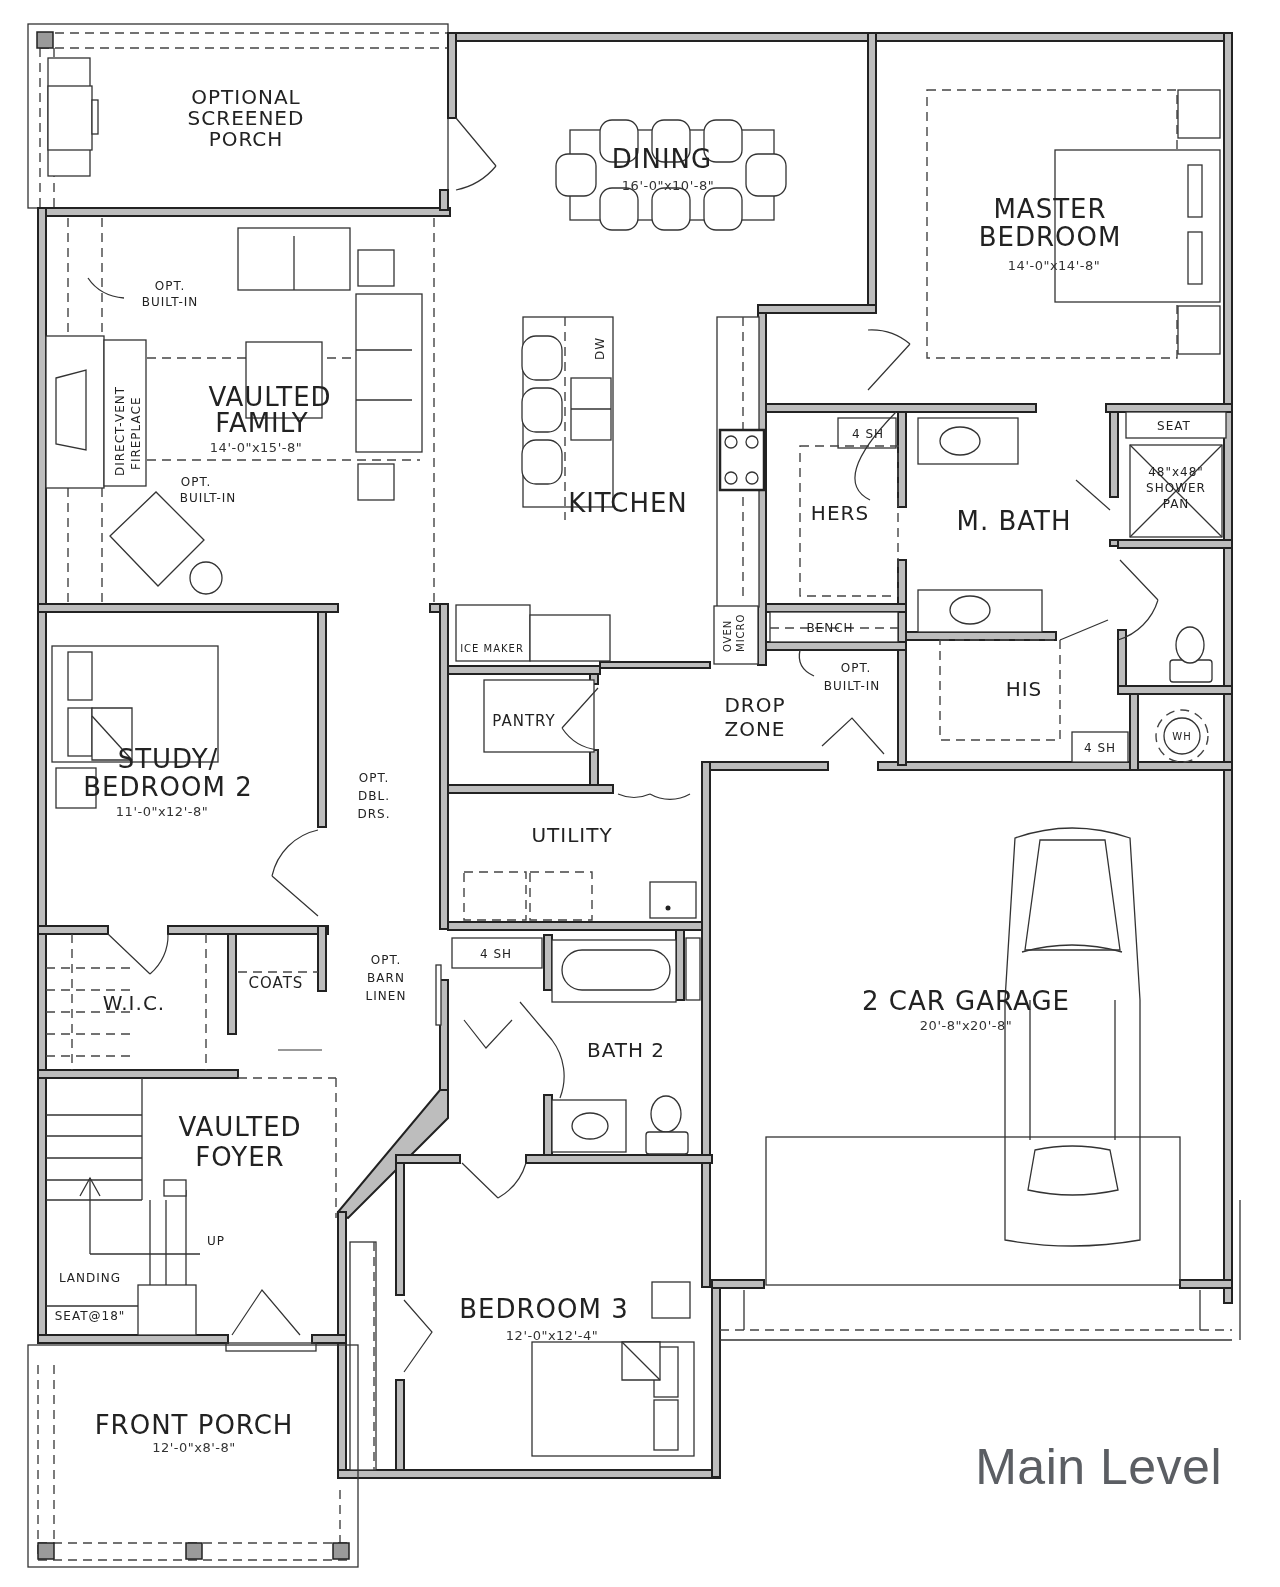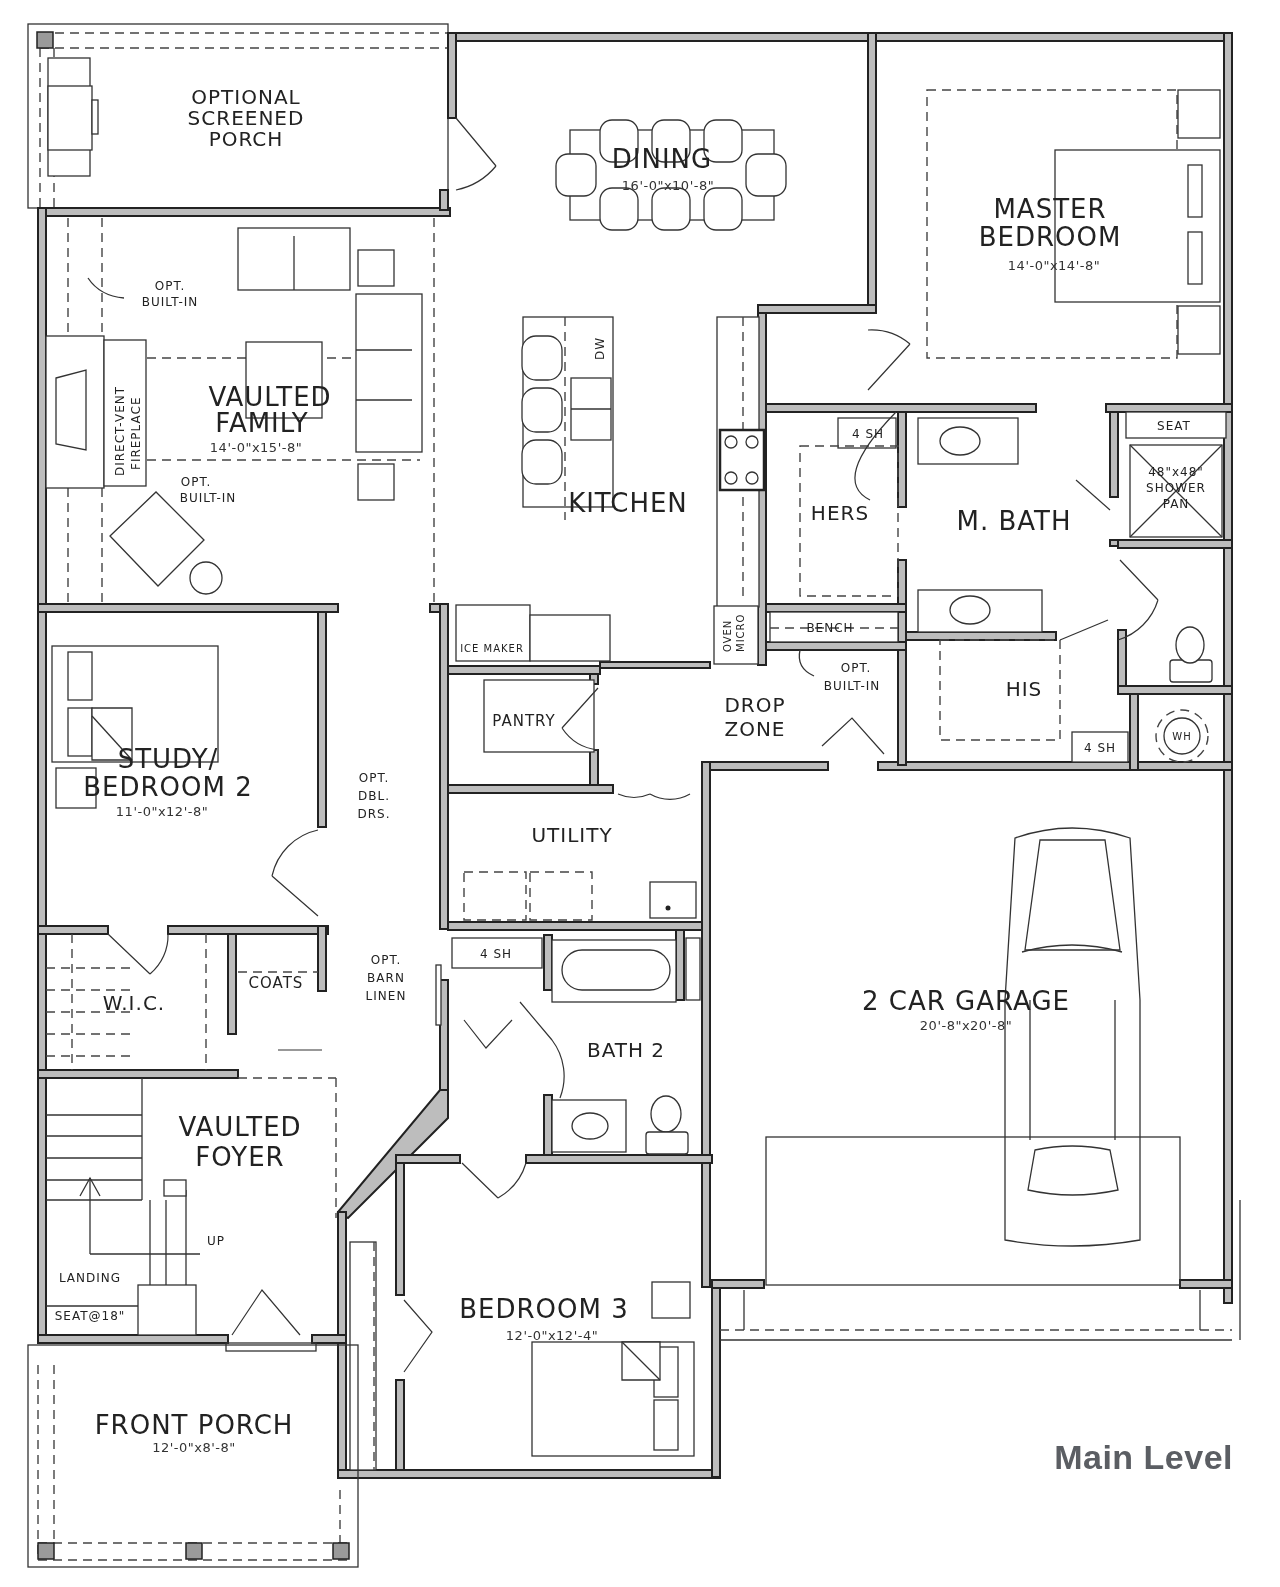--- a/index.html
+++ b/index.html
@@ -10,21 +10,21 @@
   .dash { fill: none; stroke: #444; stroke-width: 1.4; stroke-dasharray: 9 6; }
   .door { fill: none; stroke: #333; stroke-width: 1.2; }
   .furn { fill: #fff; stroke: #333; stroke-width: 1.3; }
   .post { fill: #9a9a9a; stroke: #222; stroke-width: 1.5; }
   .room-label { font-family: "DejaVu Sans", sans-serif; font-weight: normal; fill: #222; letter-spacing: 1px; }
   .lg { font-size: 26px; }
   .md { font-size: 20px; }
   .sm { font-size: 15px; }
   .xs { font-size: 12px; }
   .dim { font-family: "DejaVu Sans", sans-serif; font-size: 13px; fill: #333; letter-spacing: 0.5px; }
-  .level-title { position: absolute; right: 47px; top: 1438px; font-family: "Liberation Sans", sans-serif; font-size: 34px; color: #5b5e63; font-weight: bold; letter-spacing: 0.5px; }
+  .level-title { position: absolute; right: 58px; top: 1438px; font-family: "Liberation Sans", sans-serif; font-size: 50px; color: #5b5e63; font-weight: normal; letter-spacing: 0.5px; }
 </style>
 </head>
 <body>
 
 <svg id="plan" viewBox="0 0 1280 1587" xmlns="http://www.w3.org/2000/svg">
 
   <g>
     <rect class="thin" x="28" y="24" width="420" height="184"></rect>
     <line class="dash" x1="40" y1="33" x2="448" y2="33"></line>
     <line class="dash" x1="40" y1="48" x2="448" y2="48"></line>

